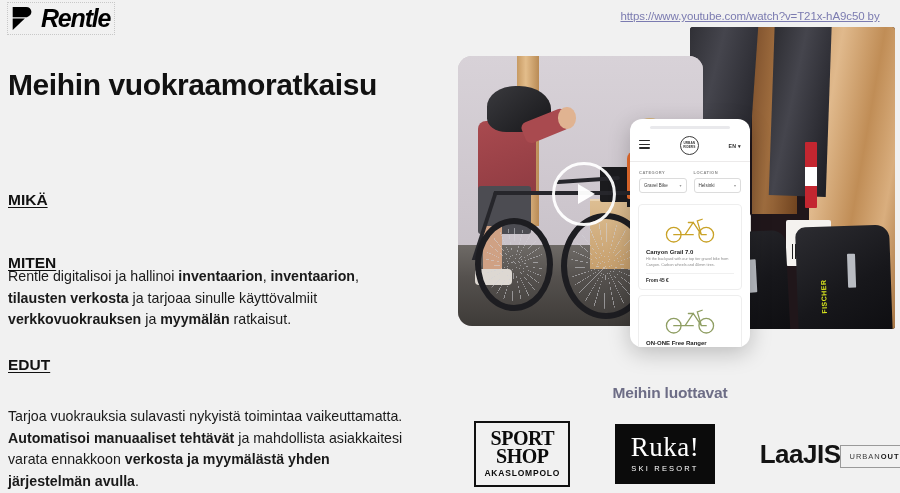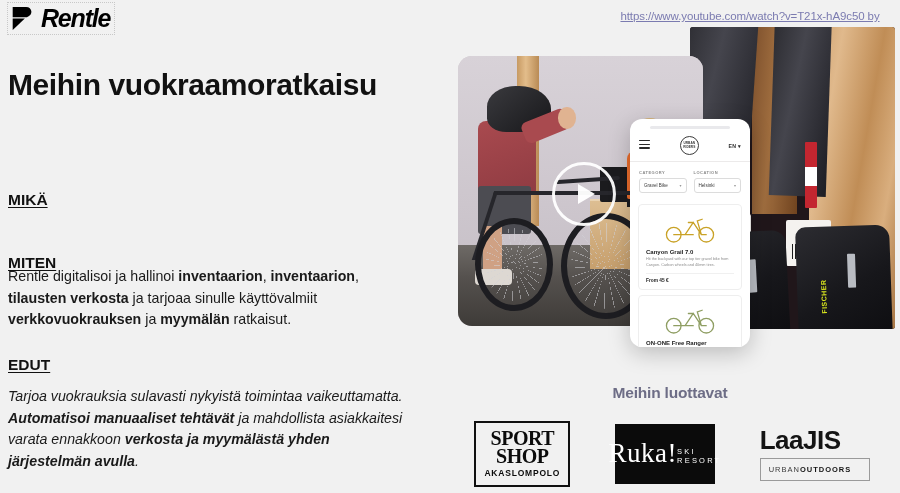--- a/index.html
+++ b/index.html
@@ -101,21 +101,21 @@
     color: #1a1a1a;
     margin: 0;
   }
   .sec-body b { font-weight: 700; }
 
   #mika-head  { top: 150px; margin-top: 41px; }
   #mika-body  { top: 180px; }
   #miten-head { top: 254px; }
   #miten-body { top: 266px; }
   #edut-head  { top: 356px; }
-  #edut-body  { top: 386px; font-style: italic; }
+  #edut-body  { top: 406px; }
 
   
   .right-col {
     position: absolute;
     left: 440px;
     top: 2px;
     width: 460px;
     height: 466px;
   }
 
@@ -414,33 +414,33 @@
     font-size: 20px;
   }
   .ss-3 {
     font-size: 8.5px; font-weight: 700; letter-spacing: .8px; color: #0c0c0c; margin-top: 3px;
   }
 
   
   .logo-ruka {
     width: 100px; height: 60px;
     background: #0b0b0b;
-    display: flex; flex-direction: row; align-items: center; justify-content: center;
+    display: flex; flex-direction: column; align-items: center; justify-content: center;
   }
   .ruka-1 {
     font-family: "Liberation Serif", serif;
     font-size: 27px; color: #fff; line-height: .95; letter-spacing: .5px;
   }
   .ruka-2 {
     font-size: 7.5px; color: #fff; letter-spacing: 2.2px; margin-top: 3px;
   }
 
   
   .logo-laajis {
-    width: 110px; display: flex; flex-direction: column; 
+    width: 110px; display: flex; align-items: center;
   }
   .lj-1 {
     font-size: 26px; font-weight: 700; color: #141414; letter-spacing: -0.5px; line-height: 1;
   }
   .lj-2 {
     margin-top: 5px;
     border: 1.4px solid #9a9a9a;
     padding: 6px 8px;
     font-size: 7.5px; letter-spacing: 1px; color: #3b3b3b;
   }

